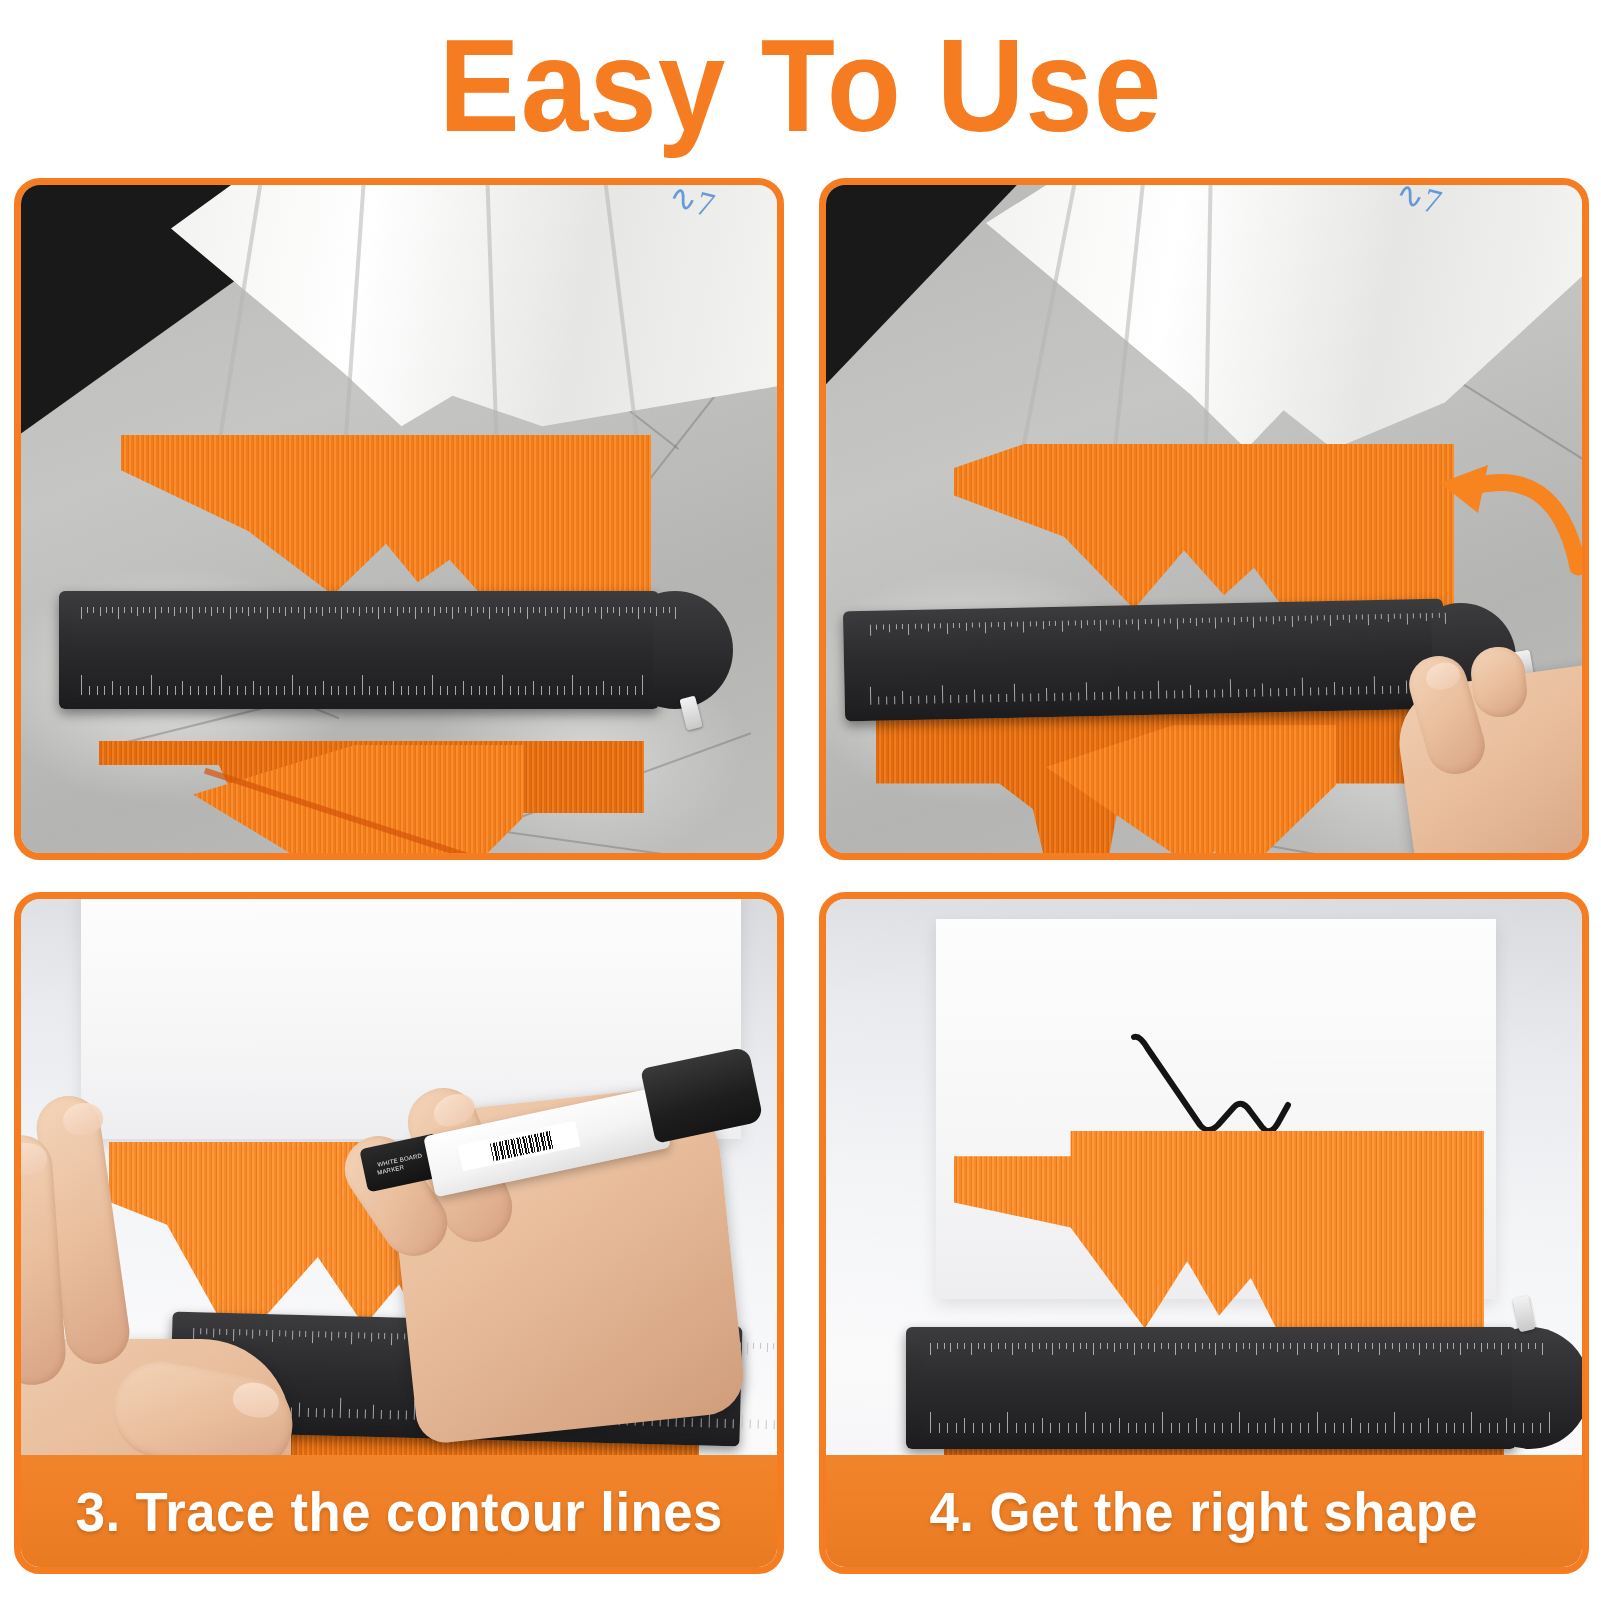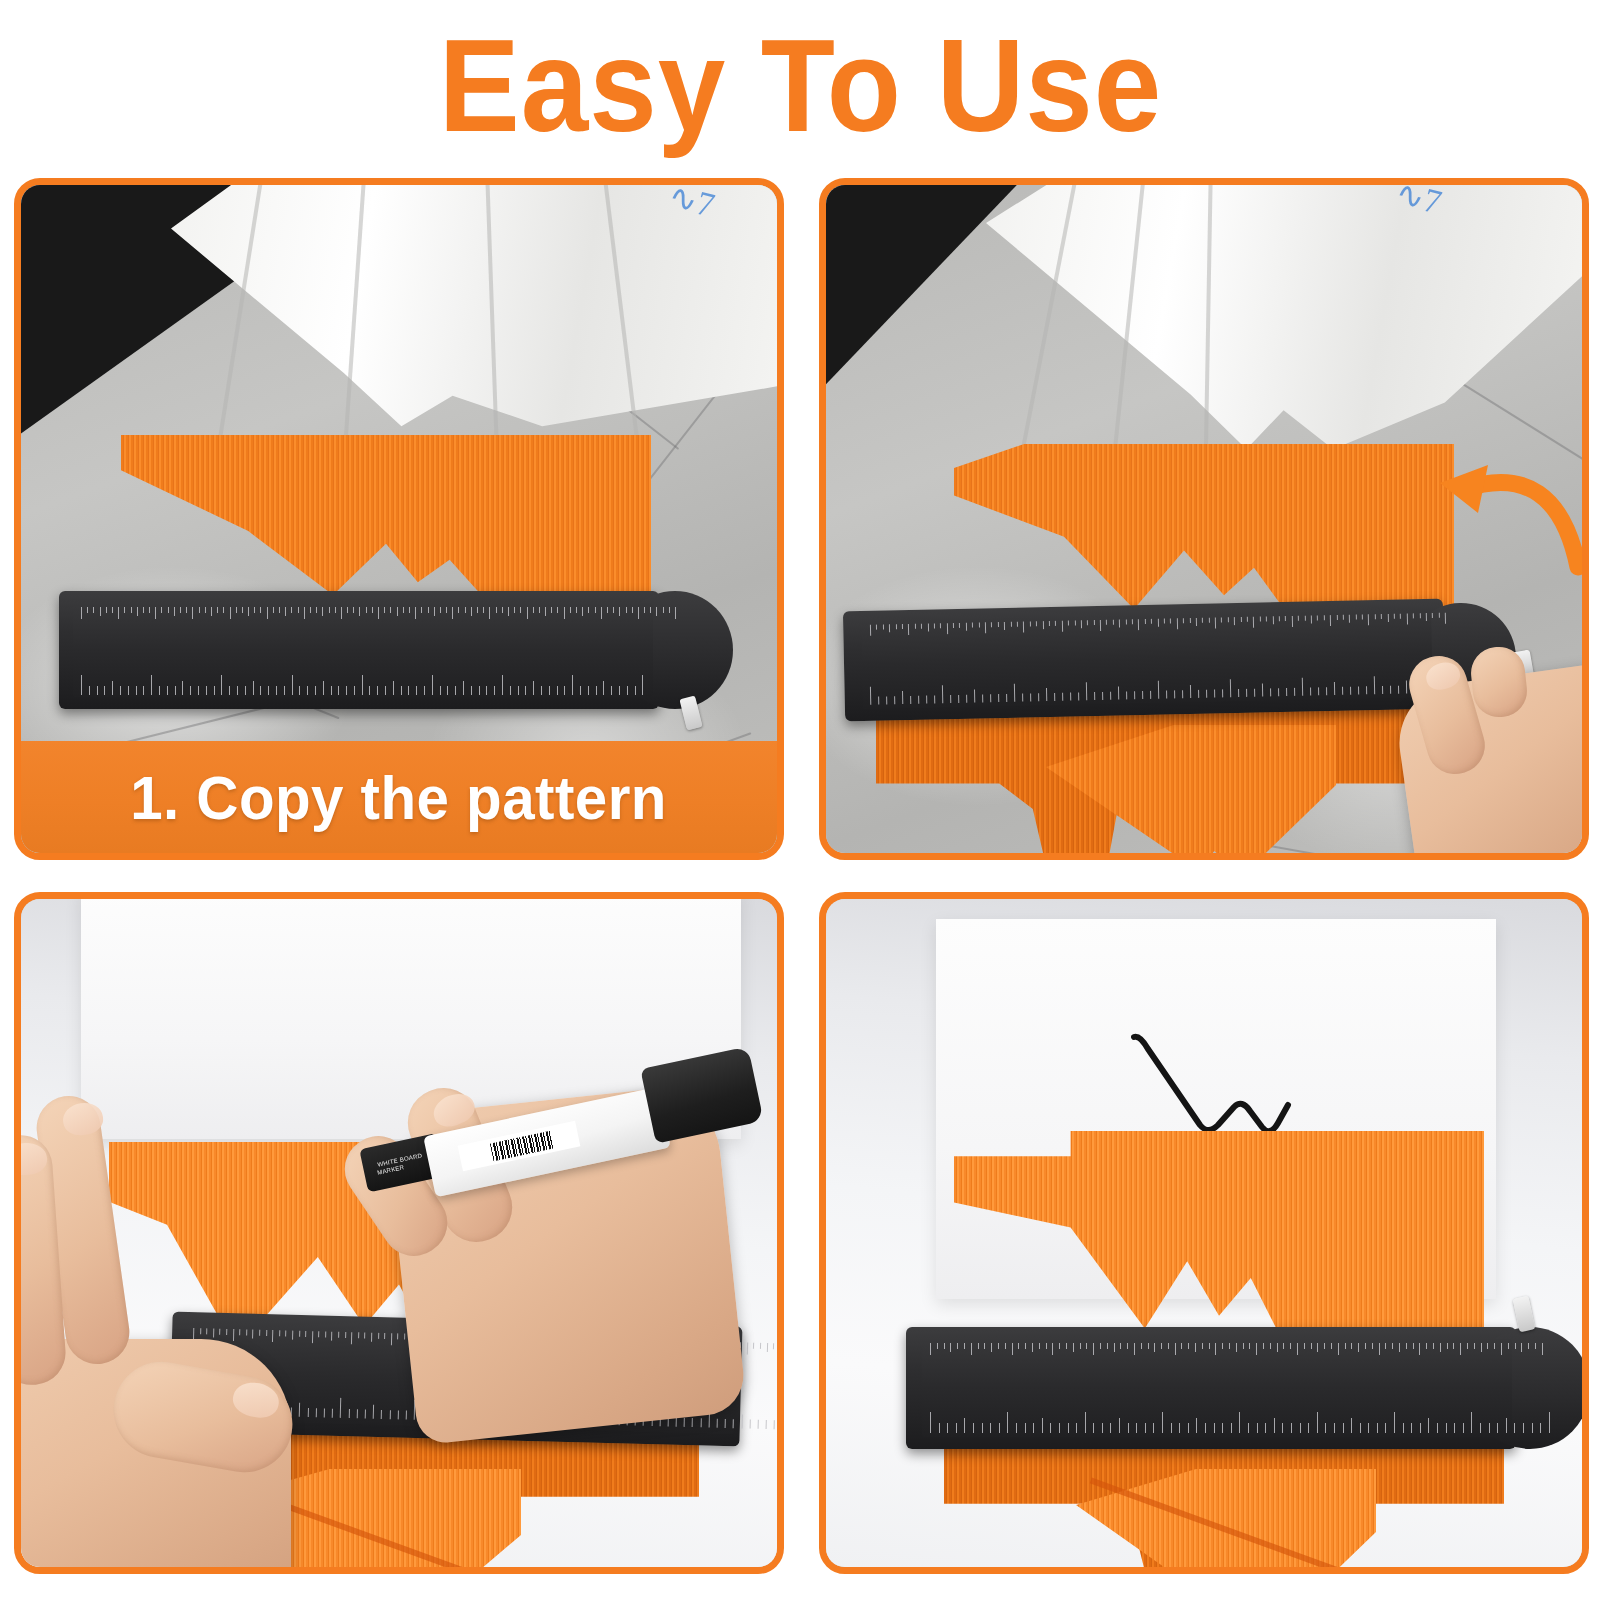--- a/index.html
+++ b/index.html
@@ -475,23 +475,20 @@
           <div class="t" style="width:1px;height:9px;"></div>
             <div class="t" style="width:1px;height:14px;"></div>
           <div class="t" style="width:1px;height:9px;"></div>
             <div class="t" style="width:1px;height:9px;"></div>
           <div class="t" style="width:1px;height:9px;"></div>
             <div class="t" style="width:1px;height:9px;"></div>
           <div class="t" style="width:1px;height:20px;"></div>
         </div>
         <div class="pull-tab" style="left:662px;top:512px;width:16px;height:32px;transform:rotate(-14deg);"></div>
 
-        <div class="caption">
-          <span>1. Copy the pattern</span>
-        </div>
       </div>
     </div>
 
     <div class="panel">
       <div class="photo">
         <div class="bg-marble"></div>
 
         <div class="dark-corner" style="left:-20px;top:-20px;width:230px;height:240px;clip-path:polygon(0 0, 100% 0, 0 100%);"></div>
 
         <div class="crack" style="left:560px;top:150px;width:260px;height:2px;transform:rotate(32deg);"></div>
@@ -905,20 +902,23 @@
         <div class="nail" style="left:344px;top:246px;width:40px;height:30px;transform:rotate(-34deg);"></div>
 
         <div class="pen-tip" style="left:342px;top:242px;width:76px;height:44px;border-radius:6px 3px 3px 6px;transform:rotate(-12deg);"></div>
         <div class="pen-body" style="left:406px;top:212px;width:240px;height:62px;border-radius:6px;transform:rotate(-12deg);"></div>
         <div class="pen-label" style="left:438px;top:234px;width:120px;height:26px;transform:rotate(-12deg);"></div>
         <div class="barcode" style="left:470px;top:238px;width:62px;height:18px;transform:rotate(-12deg);"></div>
         <div class="pen-text" style="left:356px;top:258px;transform:rotate(-12deg);">WHITE BOARD</div>
         <div class="pen-text" style="left:356px;top:268px;transform:rotate(-12deg);">MARKER</div>
         <div class="pen-cap" style="left:626px;top:158px;width:110px;height:76px;border-radius:8px 14px 14px 8px;transform:rotate(-12deg);"></div>
 
+        <div class="caption small">
+          <span>3. Trace the contour lines</span>
+        </div>
       </div>
     </div>
 
     <div class="panel">
       <div class="photo">
         <div class="bg-white-table"></div>
         <div class="paper" style="left:110px;top:20px;width:560px;height:380px;"></div>
 
         <div style="position:absolute;left:300px;top:120px;width:220px;height:140px;">
           <svg width="220" height="140" viewBox="0 0 220 140">
@@ -1102,17 +1102,20 @@
           <div class="t" style="width:1px;height:10px;"></div>
             <div class="t" style="width:1px;height:15px;"></div>
           <div class="t" style="width:1px;height:10px;"></div>
             <div class="t" style="width:1px;height:10px;"></div>
           <div class="t" style="width:1px;height:10px;"></div>
             <div class="t" style="width:1px;height:10px;"></div>
           <div class="t" style="width:1px;height:21px;"></div>
         </div>
         <div class="pull-tab" style="left:690px;top:398px;width:16px;height:34px;transform:rotate(-12deg);"></div>
 
+        <div class="caption small">
+          <span>4. Get the right shape</span>
+        </div>
       </div>
     </div>
 
   </div>
 </div>
 
 </body></html>

